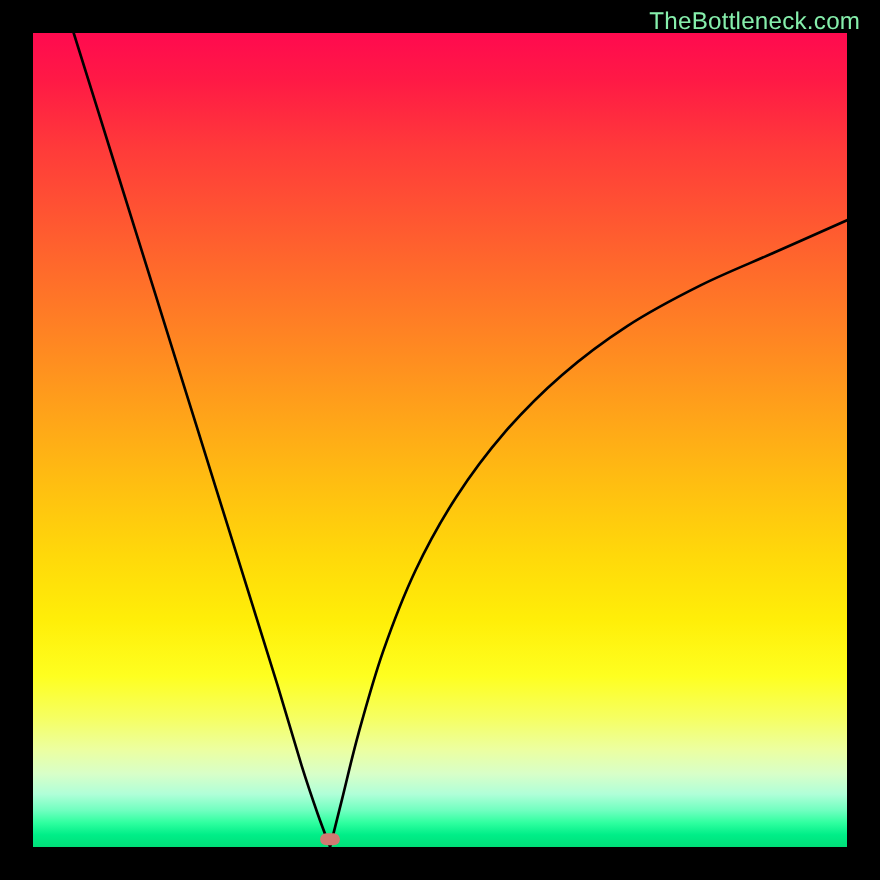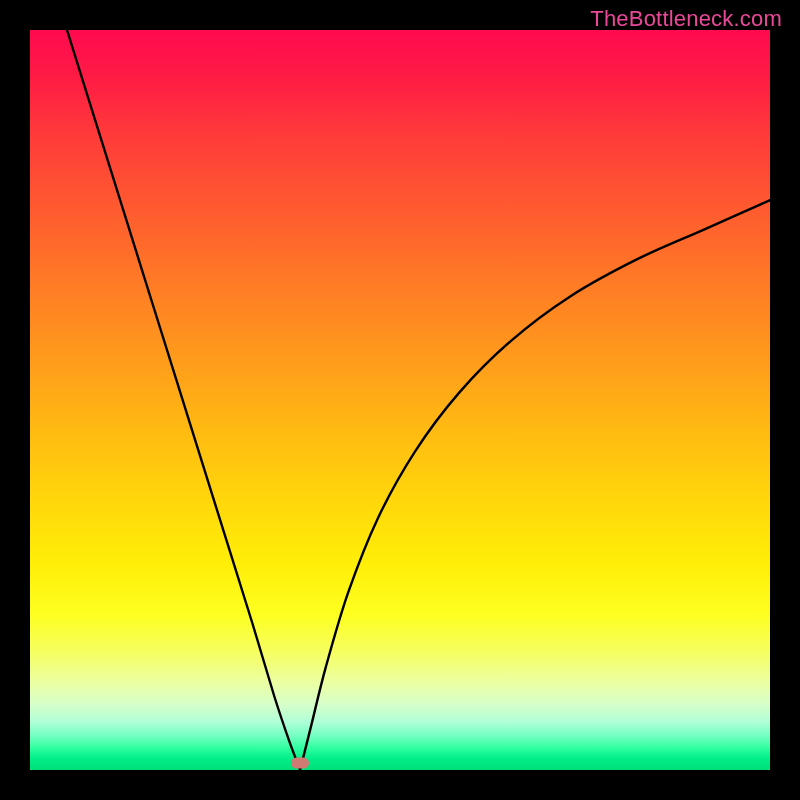--- a/index.html
+++ b/index.html
@@ -57,21 +57,21 @@
     width: 18px;
     height: 11px;
     background: #cf7a72;
     border-radius: 6px;
     transform: translate(-50%, -50%);
   }
   .watermark {
     position: absolute;
     top: 6px;
     right: 18px;
-    color: #ec4899;
+    color: #86efac;
     font-size: 22px;
     letter-spacing: 0.2px;
     user-select: none;
   }
 </style>
 </head>
 <body>
 
 <div class="stage">
   <div class="plot-area">

